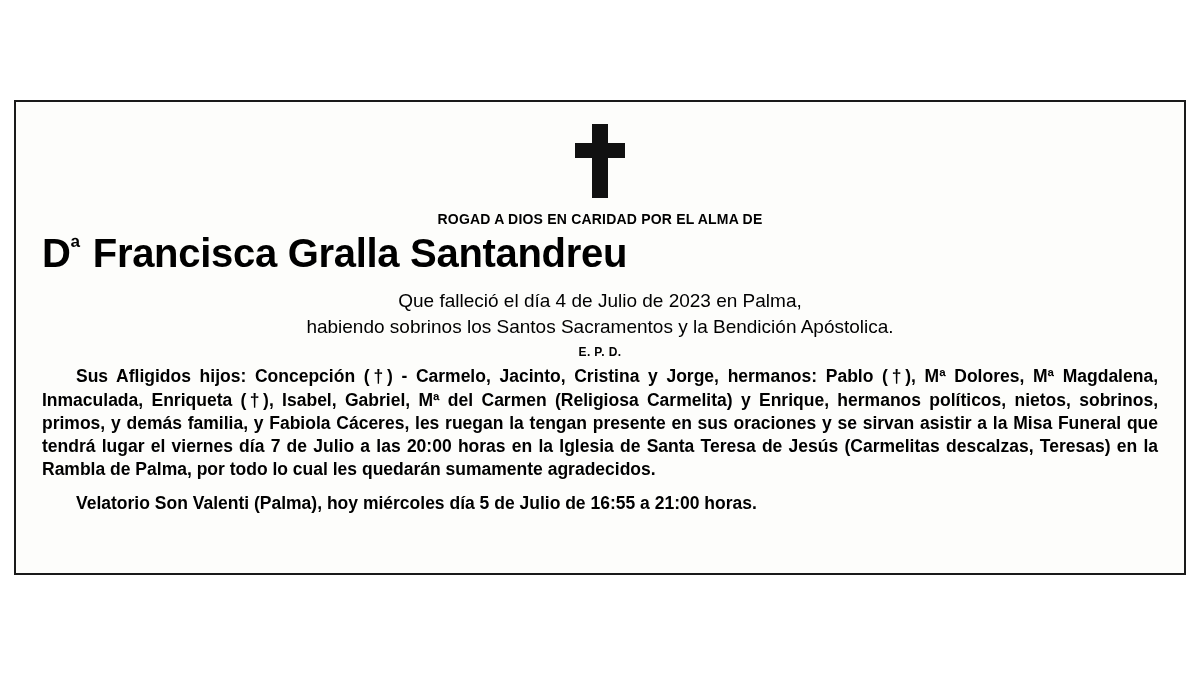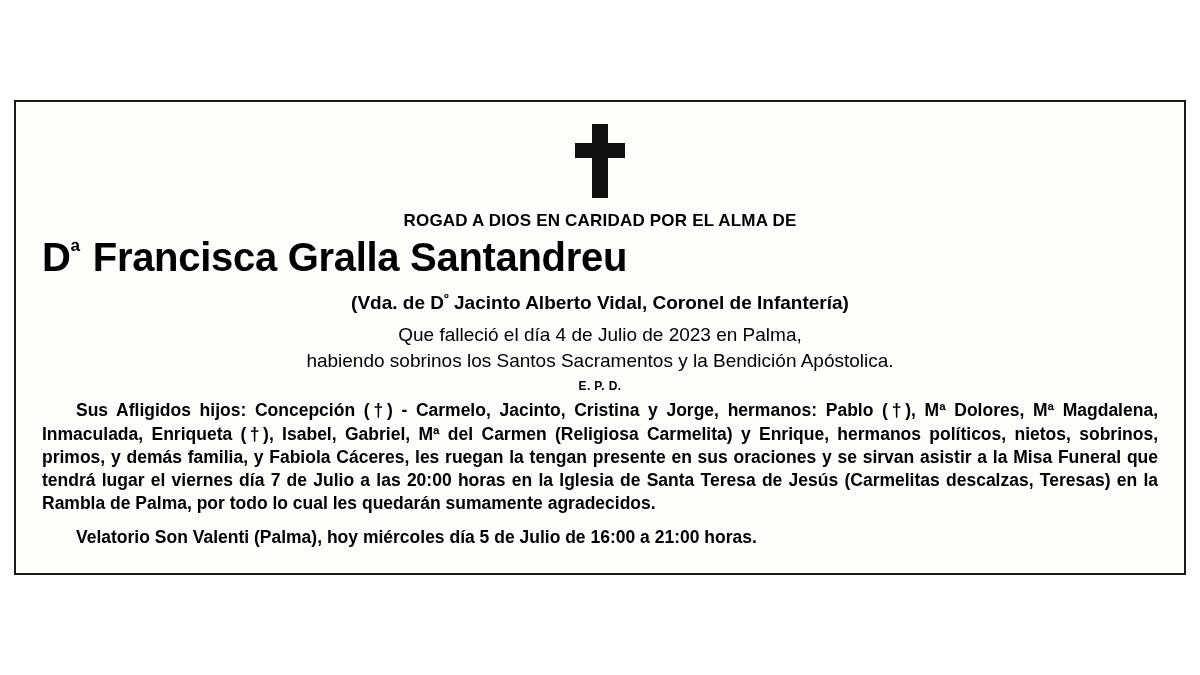--- a/index.html
+++ b/index.html
@@ -55,21 +55,21 @@
   .cross .h {
     position: absolute;
     left: 5px;
     top: 19px;
     width: 50px;
     height: 15px;
     background: #111111;
   }
   .rogad {
     text-align: center;
-    font-size: 17px;
+    font-size: 14px;
     font-weight: 700;
     letter-spacing: 0.2px;
     margin: 10px 0 4px 0;
   }
   .name {
     text-align: left;
     font-size: 40px;
     font-weight: 700;
     letter-spacing: -0.3px;
     margin: 2px 0 12px 0;
@@ -137,30 +137,27 @@
         </span>
       </div>
 
       <div class="rogad">ROGAD A DIOS EN CARIDAD POR EL ALMA DE</div>
 
       <div class="name">
         <span class="dn">D</span><span class="sup">ª</span>
         <span class="dn">Francisca Gralla Santandreu</span>
       </div>
 
-      <div class="widow">
-        <span>(Vda. de D</span><span class="sup">º</span><span> Jacinto Alberto Vidal, Coronel de Infantería)</span>
-      </div>
 
       <div class="died">
         <div>Que falleció el día 4 de Julio de 2023 en Palma,</div>
         <div>habiendo sobrinos los Santos Sacramentos y la Bendición Apóstolica.</div>
       </div>
 
       <div class="epd">E. P. D.</div>
 
       <p class="body-par">Sus Afligidos hijos: Concepción (†) - Carmelo, Jacinto, Cristina y Jorge, hermanos: Pablo (†), Mª Dolores, Mª Magdalena, Inmaculada, Enriqueta (†), Isabel, Gabriel, Mª del Carmen (Religiosa Carmelita) y Enrique, hermanos políticos, nietos, sobrinos, primos, y demás familia, y Fabiola Cáceres, les ruegan la tengan presente en sus oraciones y se sirvan asistir a la Misa Funeral que tendrá lugar el viernes día 7 de Julio a las 20:00 horas en la Iglesia de Santa Teresa de Jesús (Carmelitas descalzas, Teresas) en la Rambla de Palma, por todo lo cual les quedarán sumamente agradecidos.</p>
 
-      <p class="body-par last">Velatorio Son Valenti (Palma), hoy miércoles día 5 de Julio de 16:00 a 21:00 horas.</p>
+      <p class="body-par last">Velatorio Son Valenti (Palma), hoy miércoles día 5 de Julio de 16:55 a 21:00 horas.</p>
 
     </div>
   </div>
 </div>
 
 </body></html>

